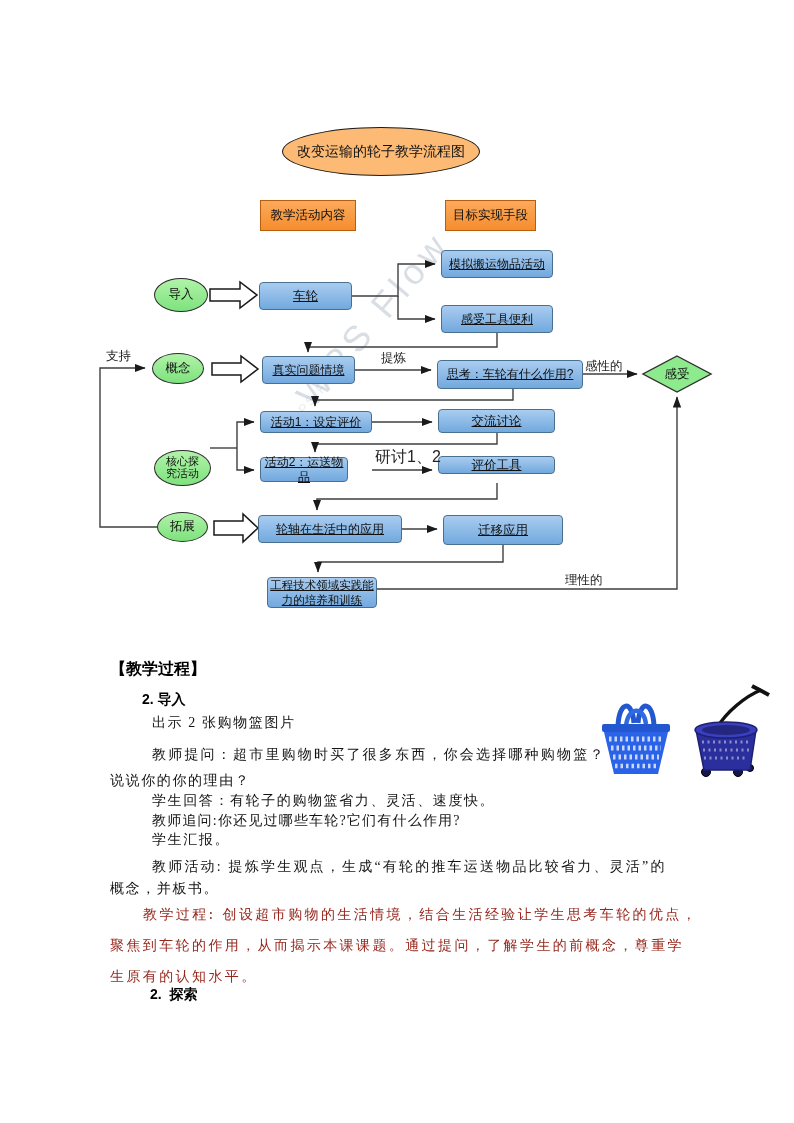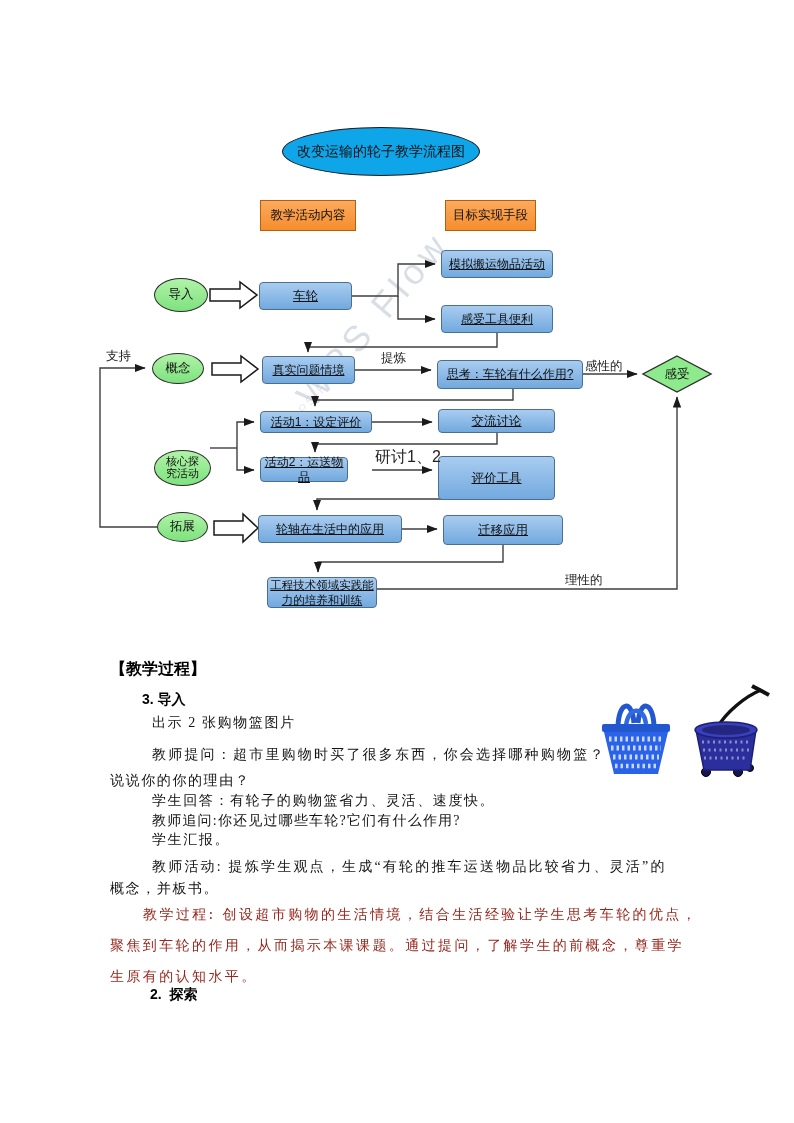--- a/index.html
+++ b/index.html
@@ -10,21 +10,21 @@
   .node{position:absolute;box-sizing:border-box;display:flex;align-items:center;justify-content:center;
         background:linear-gradient(#a9ccf0,#72a9de);border:1.3px solid #49708f;border-radius:4px;
         font:12.5px/1.18 "Liberation Sans",sans-serif;color:#101010;text-align:center;z-index:3;text-decoration:underline;}
   .stage{position:absolute;box-sizing:border-box;display:flex;align-items:center;justify-content:center;
         background:linear-gradient(#b0f3a8,#7ee27e);border:1.4px solid #2b2b2b;border-radius:50%;
         font:12.5px/1.08 "Liberation Sans",sans-serif;color:#101010;text-align:center;z-index:3;}
   .legend{position:absolute;box-sizing:border-box;display:flex;align-items:center;justify-content:center;
         background:linear-gradient(#fbaa5c,#f68d2e);border:1.4px solid #b55e0d;
         font:12.5px "Liberation Sans",sans-serif;color:#111;z-index:3;}
   .titleEllipse{position:absolute;box-sizing:border-box;display:flex;align-items:center;justify-content:center;
-        background:#0ea5e9;border:1.6px solid #1a1a1a;border-radius:50%;
+        background:#fdba74;border:1.6px solid #1a1a1a;border-radius:50%;
         font:14px "Liberation Sans",sans-serif;color:#111;z-index:3;}
   .elabel{position:absolute;font:12.5px "Liberation Sans",sans-serif;color:#222;z-index:4;white-space:nowrap;}
   .dlabel{position:absolute;z-index:4;display:flex;align-items:center;justify-content:center;
         font:12.5px "Liberation Sans",sans-serif;color:#101010;}
   
   .h1{position:absolute;font:bold 16px "Liberation Sans",sans-serif;color:#000;white-space:pre;}
   .hstep{position:absolute;font:bold 14px "Liberation Sans",sans-serif;color:#000;white-space:pre;}
   .bodyline{position:absolute;font:14px "Liberation Serif",serif;color:#141414;
         letter-spacing:1.6px;white-space:pre;}
   .redline{position:absolute;font:14px "DejaVu Serif",serif;color:#97271d;
@@ -99,35 +99,35 @@
 <div class="stage" style="left:157px;top:512px;width:51px;height:30px;">拓展</div>
 
 <div class="node" style="left:259px;top:282px;width:93px;height:28px;">车轮</div>
 <div class="node" style="left:441px;top:250px;width:112px;height:28px;font-size:12px;">模拟搬运物品活动</div>
 <div class="node" style="left:441px;top:305px;width:112px;height:28px;font-size:12px;">感受工具便利</div>
 <div class="node" style="left:262px;top:356px;width:93px;height:28px;font-size:12px;">真实问题情境</div>
 <div class="node" style="left:437px;top:360px;width:146px;height:29px;font-size:12px;">思考：车轮有什么作用?</div>
 <div class="node" style="left:260px;top:411px;width:112px;height:22px;font-size:12px;">活动1：设定评价</div>
 <div class="node" style="left:438px;top:409px;width:117px;height:24px;">交流讨论</div>
 <div class="node" style="left:260px;top:457px;width:88px;height:25px;font-size:12px;">活动2：运送物品</div>
-<div class="node" style="left:438px;top:456px;width:117px;height:44px;">评价工具</div>
+<div class="node" style="left:438px;top:456px;width:117px;height:18px;">评价工具</div>
 <div class="node" style="left:258px;top:515px;width:144px;height:28px;font-size:12px;">轮轴在生活中的应用</div>
 <div class="node" style="left:443px;top:515px;width:120px;height:30px;">迁移应用</div>
 <div class="node" style="left:267px;top:577px;width:110px;height:31px;font-size:11.5px;line-height:1.25;padding:0 2px;">工程技术领域实践能力的培养和训练</div>
 
 <div class="dlabel" style="left:659px;top:366px;width:36px;height:16px;">感受</div>
 
 <div class="elabel" style="left:106px;top:348px;">支持</div>
 <div class="elabel" style="left:381px;top:350px;">提炼</div>
 <div class="elabel" style="left:585px;top:358px;">感性的</div>
 <div class="elabel" style="left:375px;top:447px;font-size:16px;">研讨1、2</div>
 <div class="elabel" style="left:565px;top:572px;">理性的</div>
 
 <div class="h1" style="left:110px;top:659px;">【教学过程】</div>
-<div class="hstep" style="left:142px;top:691px;">3. 导入</div>
+<div class="hstep" style="left:142px;top:691px;">2. 导入</div>
 <div class="bodyline" style="left:152px;top:714px;text-align:center;">出示 2 张购物篮图片</div>
 
 <div class="bodyline" style="left:152px;top:746px;letter-spacing:2.2px;">教师提问：超市里购物时买了很多东西，你会选择哪种购物篮？</div>
 <div class="bodyline" style="left:110px;top:772px;">说说你的你的理由？</div>
 <div class="bodyline" style="left:152px;top:792px;">学生回答：有轮子的购物篮省力、灵活、速度快。</div>
 <div class="bodyline" style="left:152px;top:812px;letter-spacing:1.2px;">教师追问:你还见过哪些车轮?它们有什么作用?</div>
 <div class="bodyline" style="left:152px;top:831px;">学生汇报。</div>
 <div class="bodyline" style="left:152px;top:858px;letter-spacing:2.2px;">教师活动: 提炼学生观点，生成“有轮的推车运送物品比较省力、灵活”的</div>
 <div class="bodyline" style="left:110px;top:880px;">概念，并板书。</div>
 

